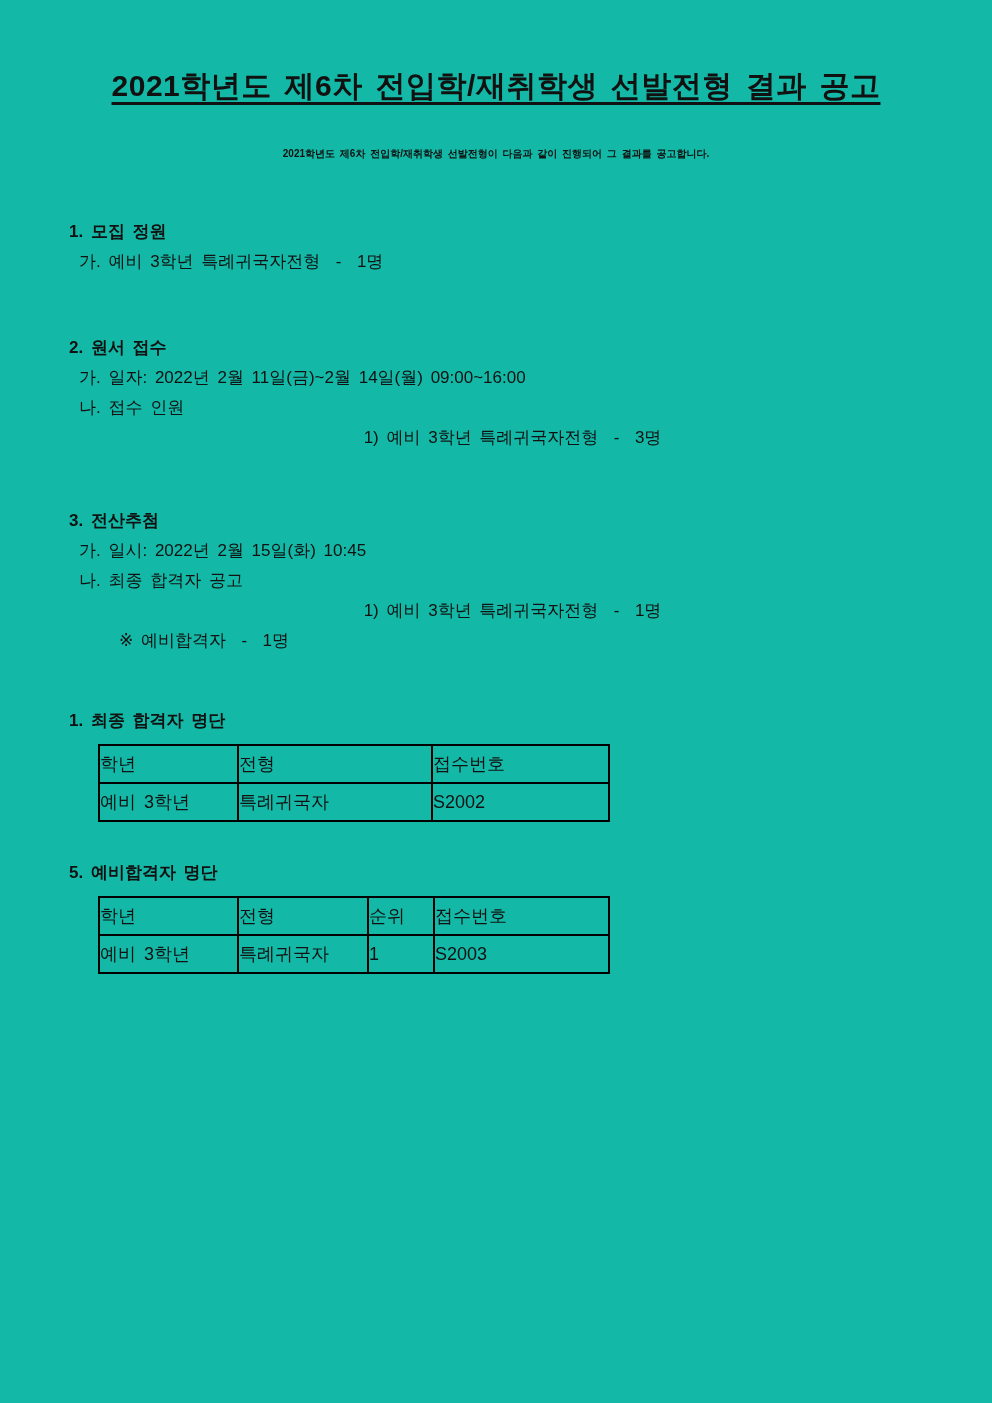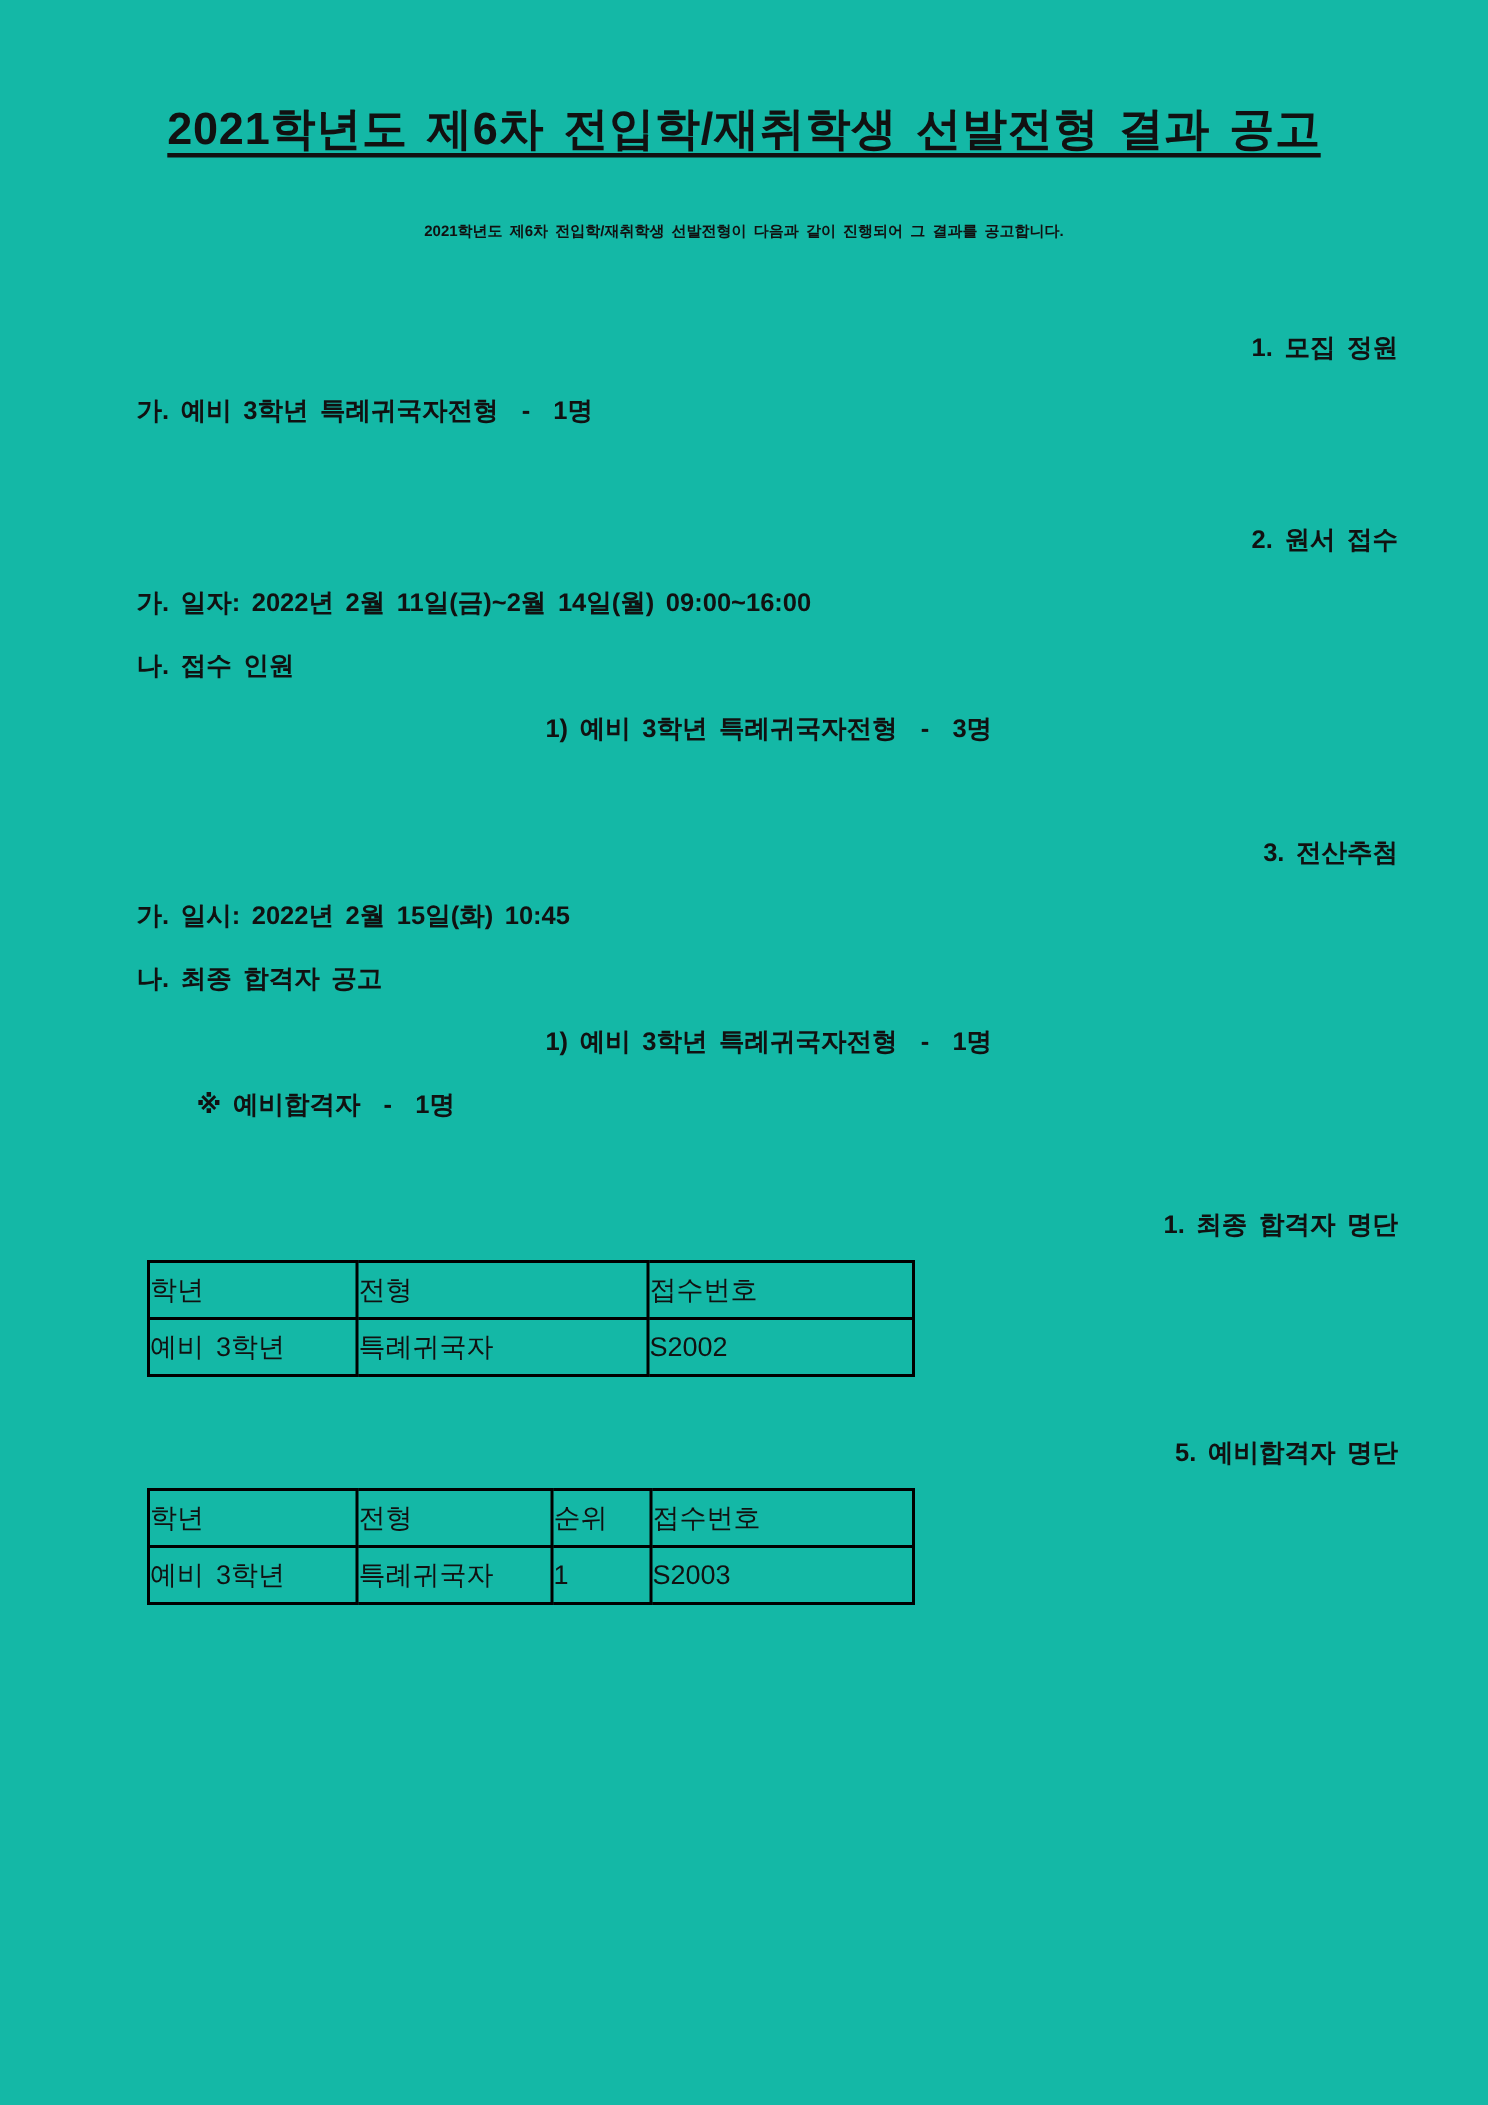--- a/index.html
+++ b/index.html
@@ -39,26 +39,25 @@
     padding-right: 60px;
     padding-top: 56px;
   }
   .sec-heading {
     margin: 0;
     font-size: 17px;
     font-weight: bold;
     line-height: 30px;
     word-spacing: 3px;
     white-space: pre-wrap;
-    text-align: right;
   }
   .line {
-    margin: 12px;
+    margin: 0;
     font-size: 17px;
-    font-weight: bold;
+    font-weight: normal;
     line-height: 30px;
     word-spacing: 3px;
     white-space: pre-wrap;
   }
   .ind1 { padding-left: 10px; }
   .ind2 { padding-left: 24px; text-align: center; }
   .ind3 { padding-left: 50px; }
   .sec2 { margin-top: 56px; }
   .sec3 { margin-top: 53px; }
   .sec4 { margin-top: 50px; }

